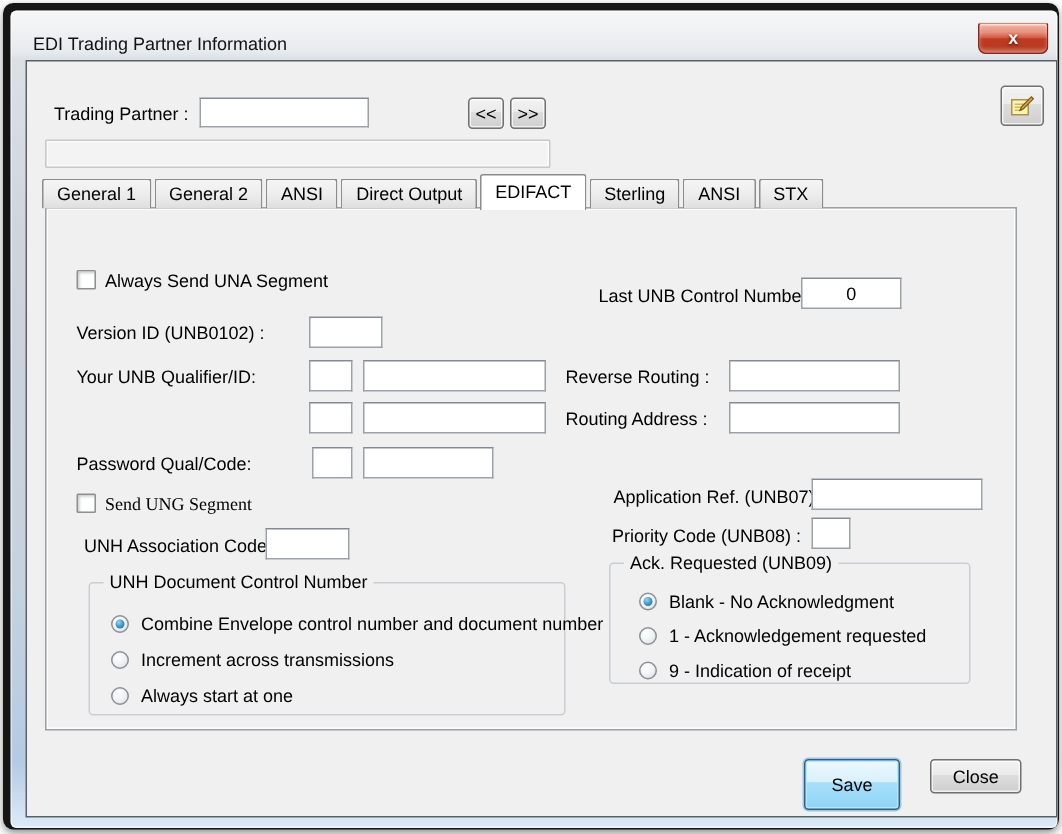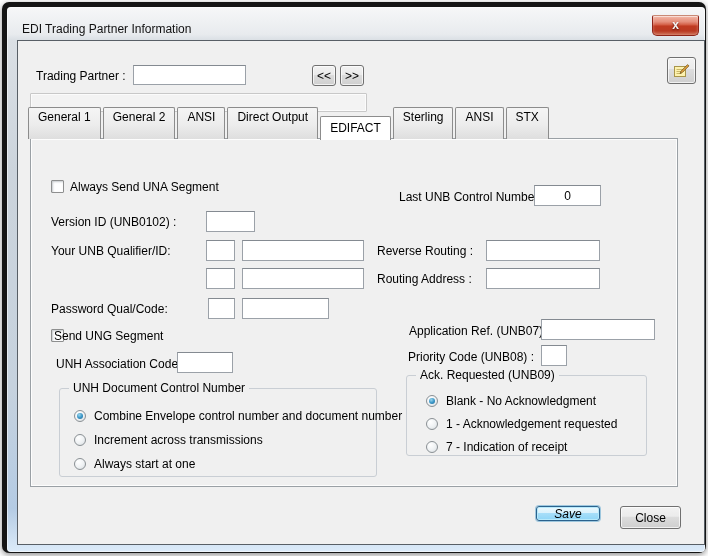--- a/index.html
+++ b/index.html
@@ -55,21 +55,21 @@
   .btn-default {
     border:1px solid #2b628d;
     background:linear-gradient(180deg,#ecf9fe 0%,#d9f1fc 45%,#a8dff9 46%,#8ed5f7 100%);
     box-shadow:inset 0 0 0 1px #b6e9fb, 0 0 0 1px #9ec7de;
   }
   .tabs {
     position:absolute; left:10px; top:75px; height:23px;
     display:flex; align-items:flex-end; z-index:3;
   }
   .tab {
-    height:32px; line-height:19px; padding:0 9px; margin-right:2px;
+    height:20px; line-height:19px; padding:0 9px; margin-right:2px;
     background:linear-gradient(180deg,#f5f5f5 0%,#ececec 55%,#dedede 100%);
     border:1px solid #8c8c8c; border-bottom:none; border-radius:2px 2px 0 0;
     cursor:pointer; white-space:nowrap;
   }
   .tab.active {
     height:24px; line-height:22px; background:#fff; position:relative; z-index:4;
     margin-bottom:-1px;
   }
   .panel {
     position:absolute; left:12px; top:97px; width:648px; height:349px;
@@ -155,21 +155,21 @@
         <input class="tbox" style="left: 211px; top: 101px; width: 122px;" value="">
 
         <input class="tbox" style="left: 175px; top: 129px; width: 29px;" value="">
         <input class="tbox" style="left: 211px; top: 129px; width: 122px;" value="">
 
         <div class="lbl" style="left:20px; top:163px;">Password Qual/Code:</div>
         <input class="tbox" style="left: 177px; top: 159px; width: 27px;" value="">
         <input class="tbox" style="left: 211px; top: 159px; width: 87px;" value="">
 
         <span class="checkbox" style="left:20px; top:190px;"></span>
-        <div class="lbl" style="left:23px; top:190px;">Send UNG Segment</div>
+        <div class="lbl" style="left:39px; top:190px;font-family:Liberation Serif, serif;">Send UNG Segment</div>
 
         <div class="lbl" style="left:25px; top:218px;">UNH Association Code :</div>
         <input class="tbox" style="left: 146px; top: 213px; width: 56px;" value="">
 
         <div class="groupbox" style="left:28px; top:249px; width:318px; height:89px;">
           <div class="legend">UNH Document Control Number</div>
           <span class="radio selected" style="left:14px; top:21px;"></span>
           <div class="radio-lbl" style="left:34px; top:21px;">Combine Envelope control number and document number</div>
           <span class="radio" style="left:14px; top:45px;"></span>
           <div class="radio-lbl" style="left:34px; top:45px;">Increment across transmissions</div>
@@ -192,23 +192,23 @@
         <div class="lbl" style="left:377px; top:211px;">Priority Code (UNB08) :</div>
         <input class="tbox" style="left: 510px; top: 206px; width: 26px;" value="">
 
         <div class="groupbox" style="left:375px; top:236px; width:241px; height:81px;">
           <div class="legend">Ack. Requested (UNB09)</div>
           <span class="radio selected" style="left:19px; top:19px;"></span>
           <div class="radio-lbl" style="left:39px; top:19px;">Blank - No Acknowledgment</div>
           <span class="radio" style="left:19px; top:42px;"></span>
           <div class="radio-lbl" style="left:39px; top:42px;">1 - Acknowledgement requested</div>
           <span class="radio" style="left:19px; top:65px;"></span>
-          <div class="radio-lbl" style="left:39px; top:65px;">7 - Indication of receipt</div>
+          <div class="radio-lbl" style="left:39px; top:65px;">9 - Indication of receipt</div>
         </div>
 
       </div>
 
-      <button class="btn btn-default" style="left:518px; top:465px; width:64px; height:15px;font-style:italic;">Save</button>
+      <button class="btn btn-default" style="left:518px; top:465px; width:64px; height:34px;">Save</button>
       <button class="btn" style="left:602px; top:465px; width:61px; height:23px;">Close</button>
 
     </div>
   </div>
 </div>
 
 </body></html>

